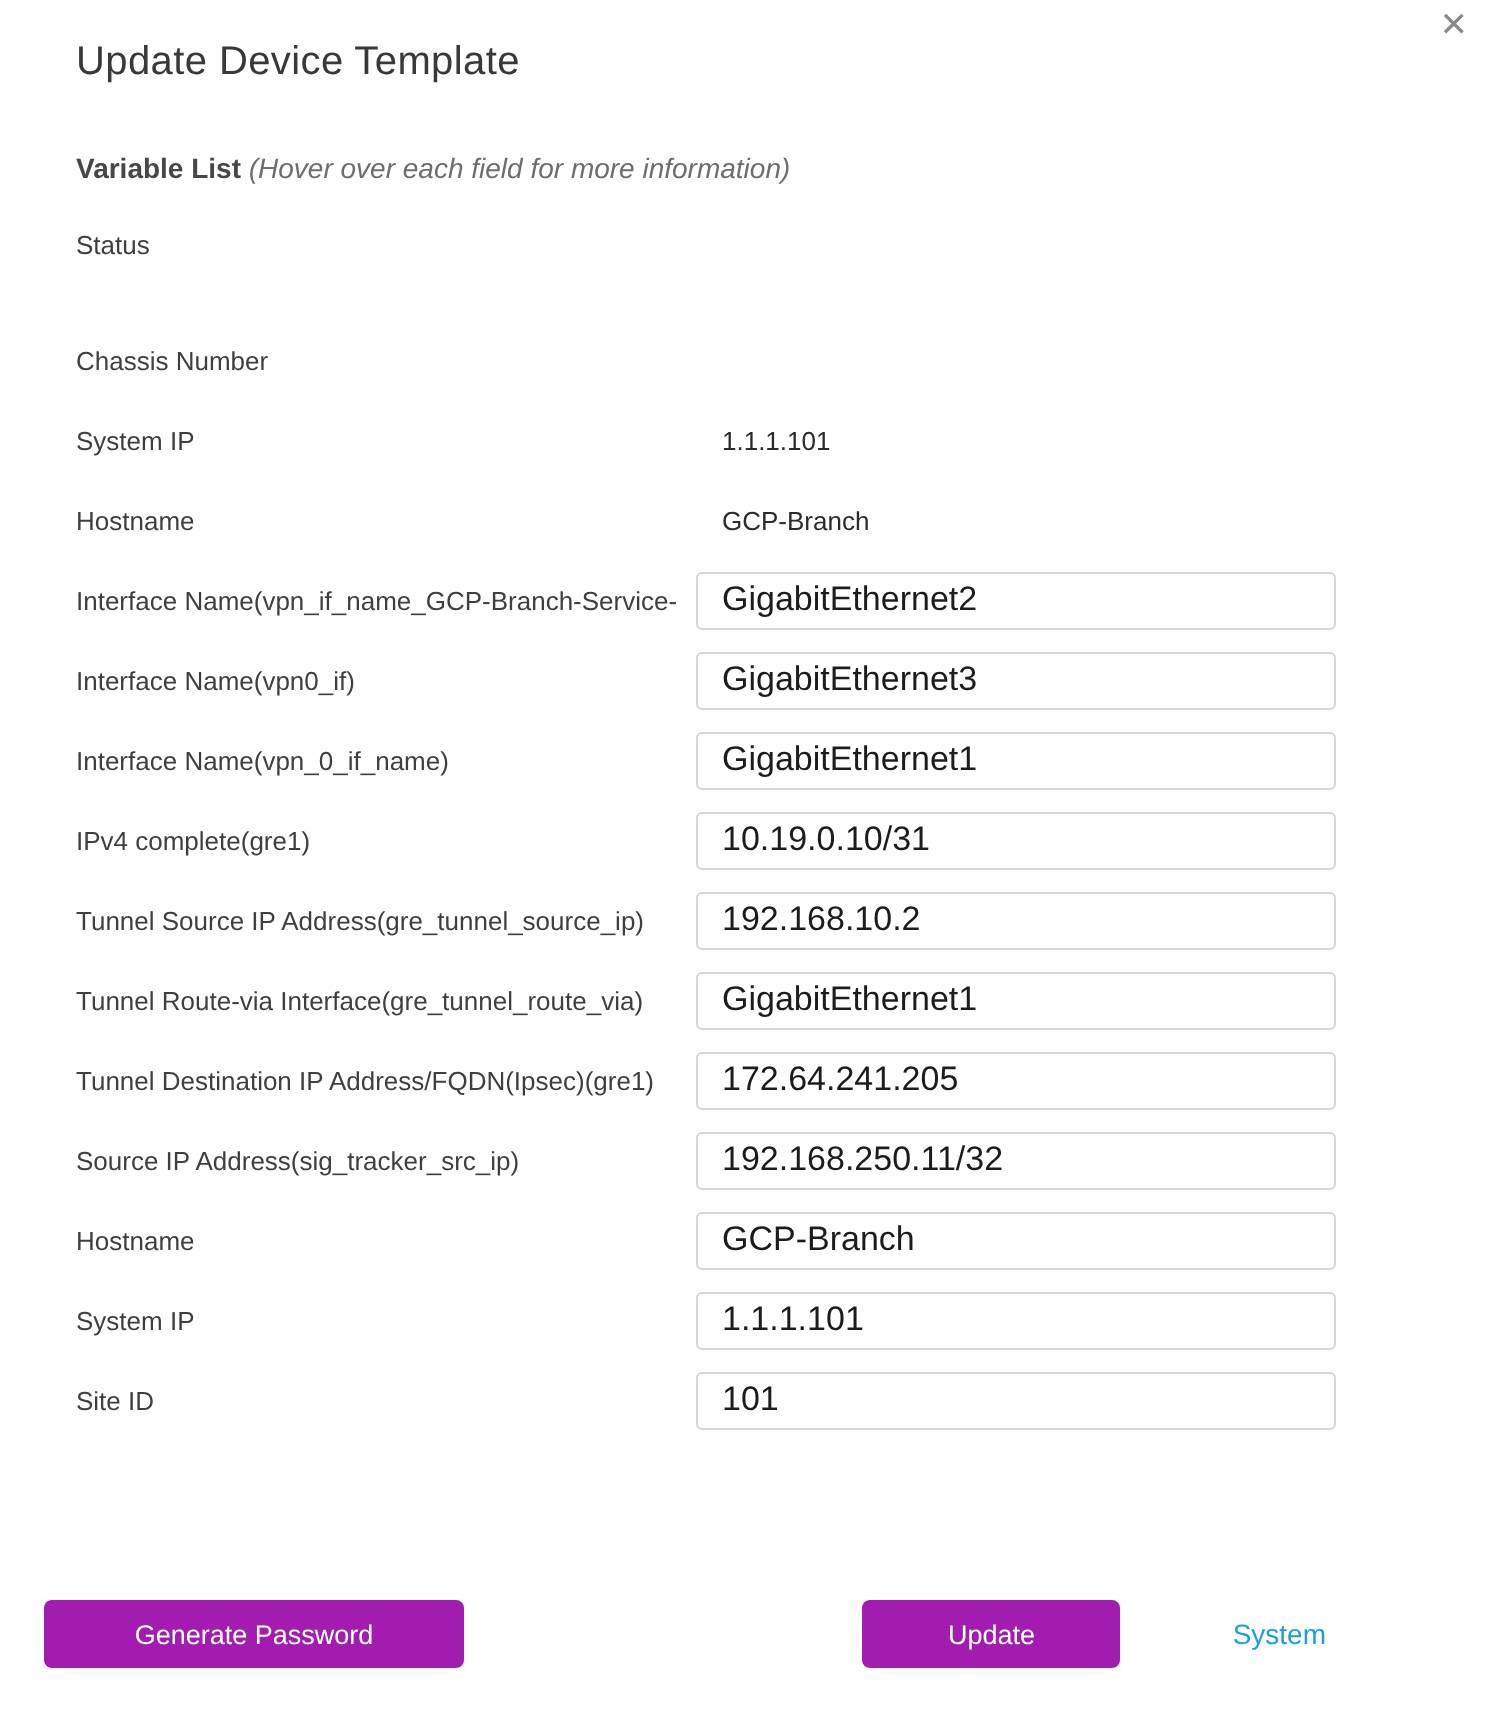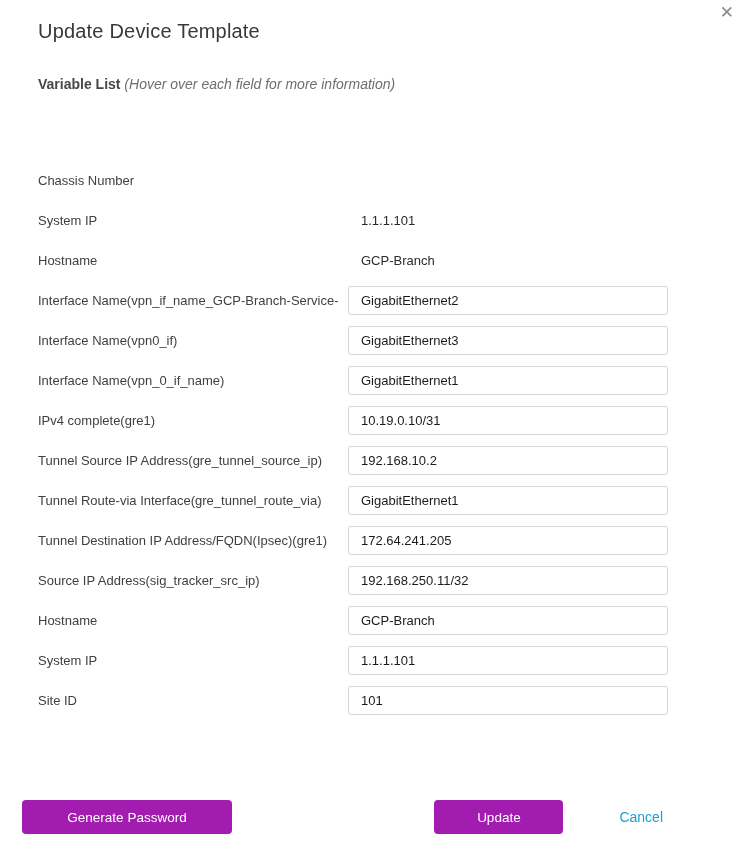--- a/index.html
+++ b/index.html
@@ -55,21 +55,21 @@
     display: block;
     font-size: 13px; color: #2b2b2b;
     padding-left: 13px;
   }
   .field-input {
     width: 100%; height: 29px;
     border: 1px solid #d6d6d6;
     border-radius: 3px;
     background: #fff;
     font-family: "Liberation Sans", "DejaVu Sans", sans-serif;
-    font-size: 13px; color: #1c1c1c;
+    font-size: 17px; color: #1c1c1c;
     padding: 0 12px;
     outline: none;
   }
 
   .footer {
     position: absolute;
     left: 0; right: 0; top: 800px;
     height: 34px;
     display: flex; align-items: center;
     padding-left: 22px; padding-right: 89px;
@@ -101,20 +101,21 @@
 
   <button class="close-btn">✕</button>
 
   <h1 class="title">Update Device Template</h1>
 
   <div class="section-header"><span class="heading">Variable List</span><span class="hint"> (Hover over each field for more information)</span></div>
 
   <div class="rows">
 
     <div class="field-row spacer-after">
+      <div class="field-label">Status</div>
     </div>
 
     <div class="field-row">
       <div class="field-label">Chassis Number</div>
       <div class="field-value-col">
           <span class="field-static"></span>
         </div>
     </div>
 
     <div class="field-row">
@@ -184,16 +185,16 @@
     <div class="field-row">
       <div class="field-label">Site ID</div>
       <div class="field-value-col"><input class="field-input" value="101" style=""></div>
     </div>
 
   </div>
 
   <div class="footer">
     <button class="btn btn-generate">Generate Password</button>
     <button class="btn btn-update">Update</button>
-    <button class="link-cancel">Cancel</button>
+    <button class="link-cancel">System</button>
   </div>
 
 </div>
 
 </body></html>

